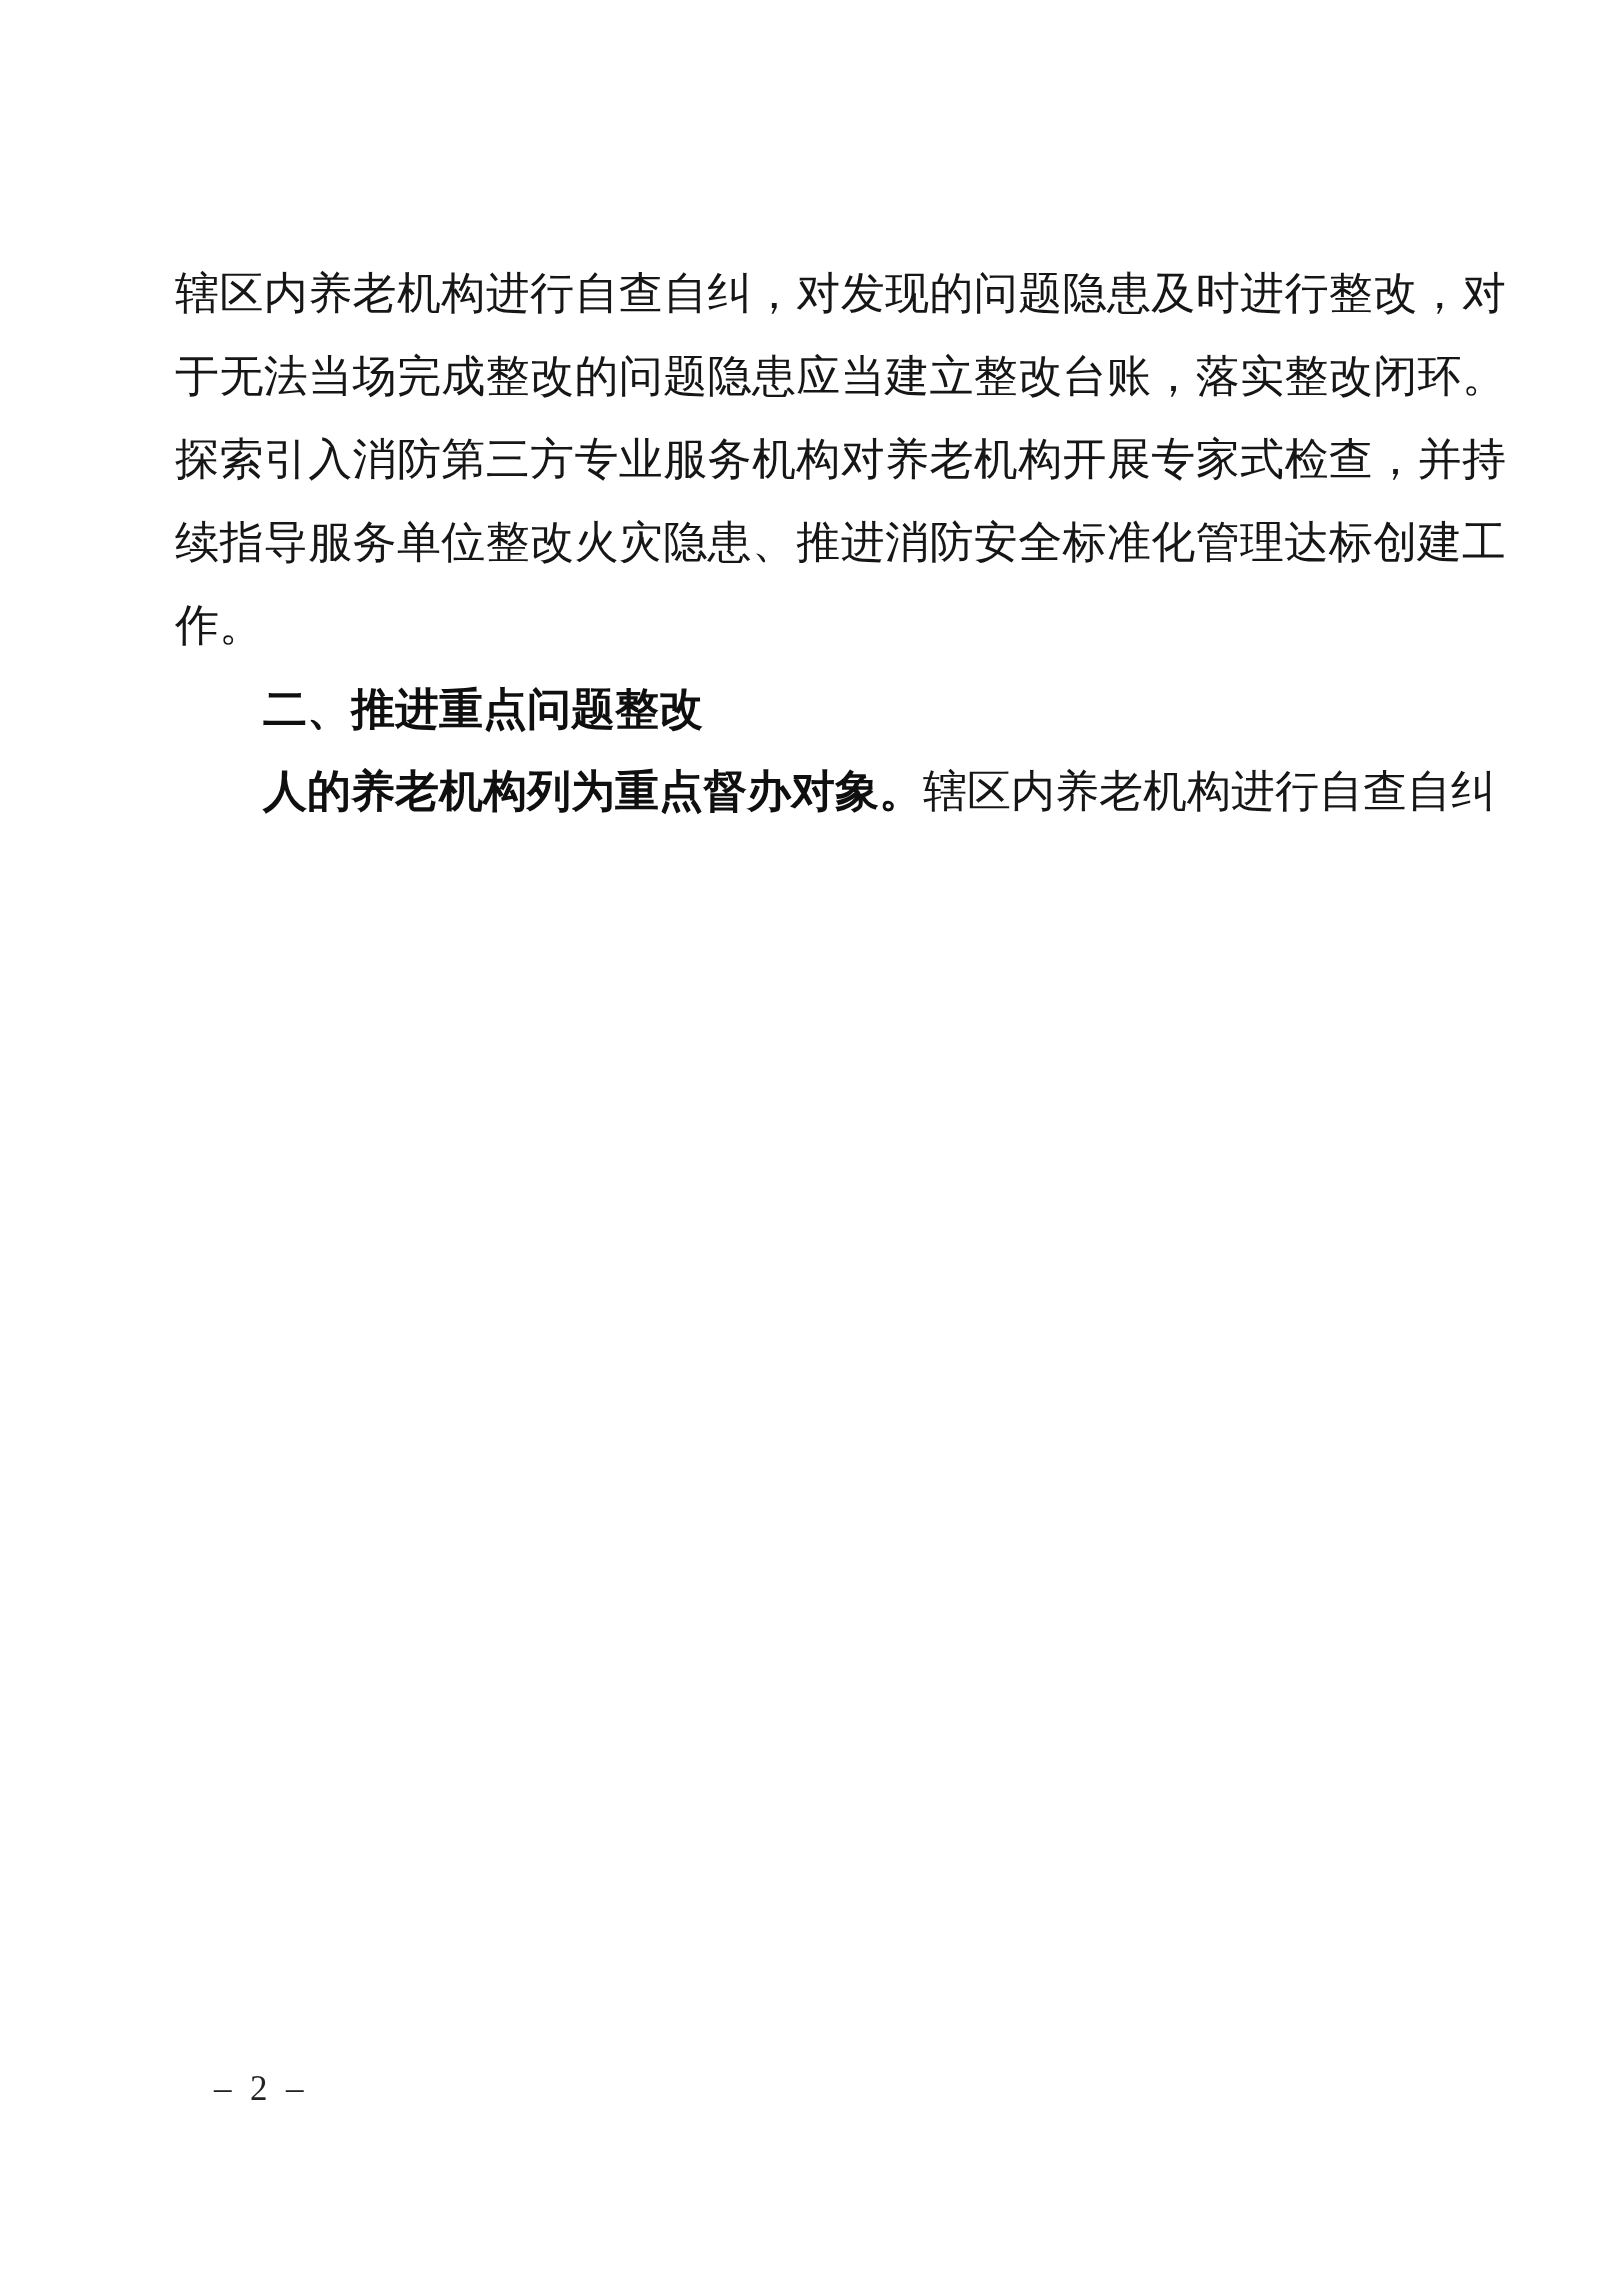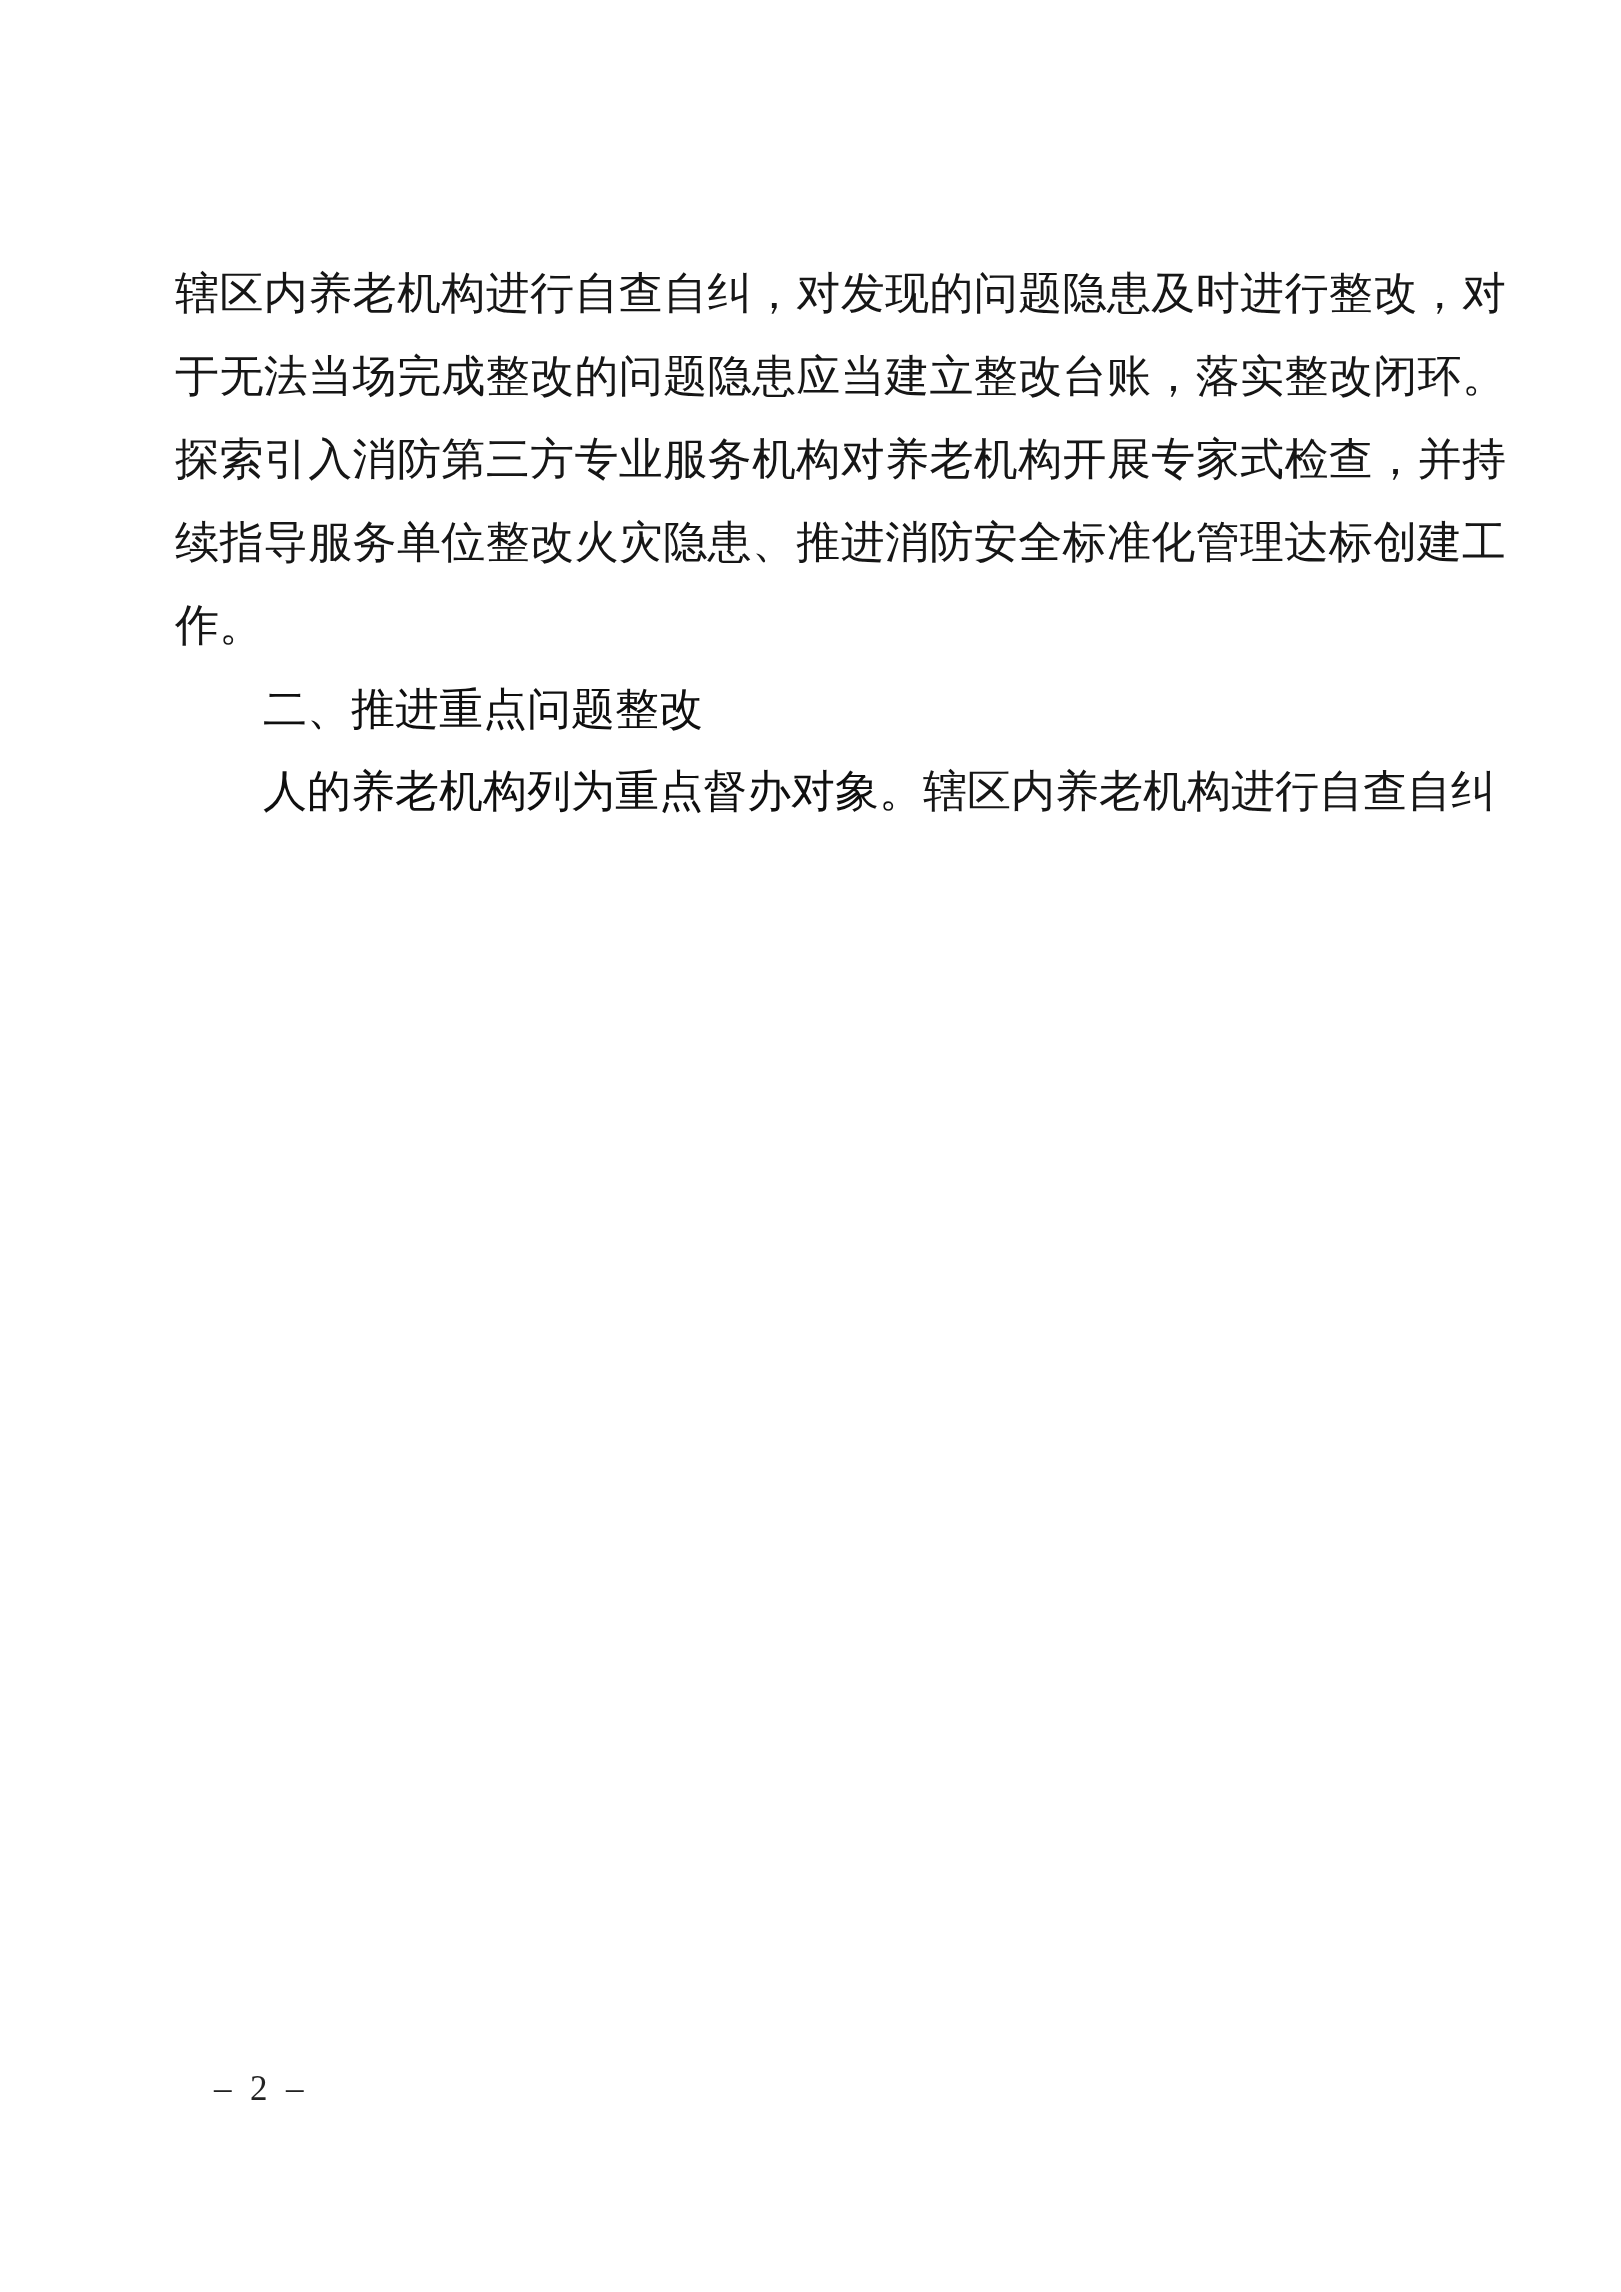--- a/index.html
+++ b/index.html
@@ -36,21 +36,21 @@
   }
   p.para.indent {
     text-indent: 2em;
   }
   p.para.heading {
     font-family: "Liberation Sans", "DejaVu Sans", sans-serif;
     font-weight: 700;
     color: #0f0f0f;
   }
   .seg-bold {
-    font-weight: 400;
+    font-weight: 700;
     color: #0f0f0f;
   }
   .seg-normal {
     font-weight: 400;
   }
   .page-number {
     position: absolute;
     left: 214px;
     top: 2064px;
     font-family: "Liberation Serif", "DejaVu Serif", serif;

